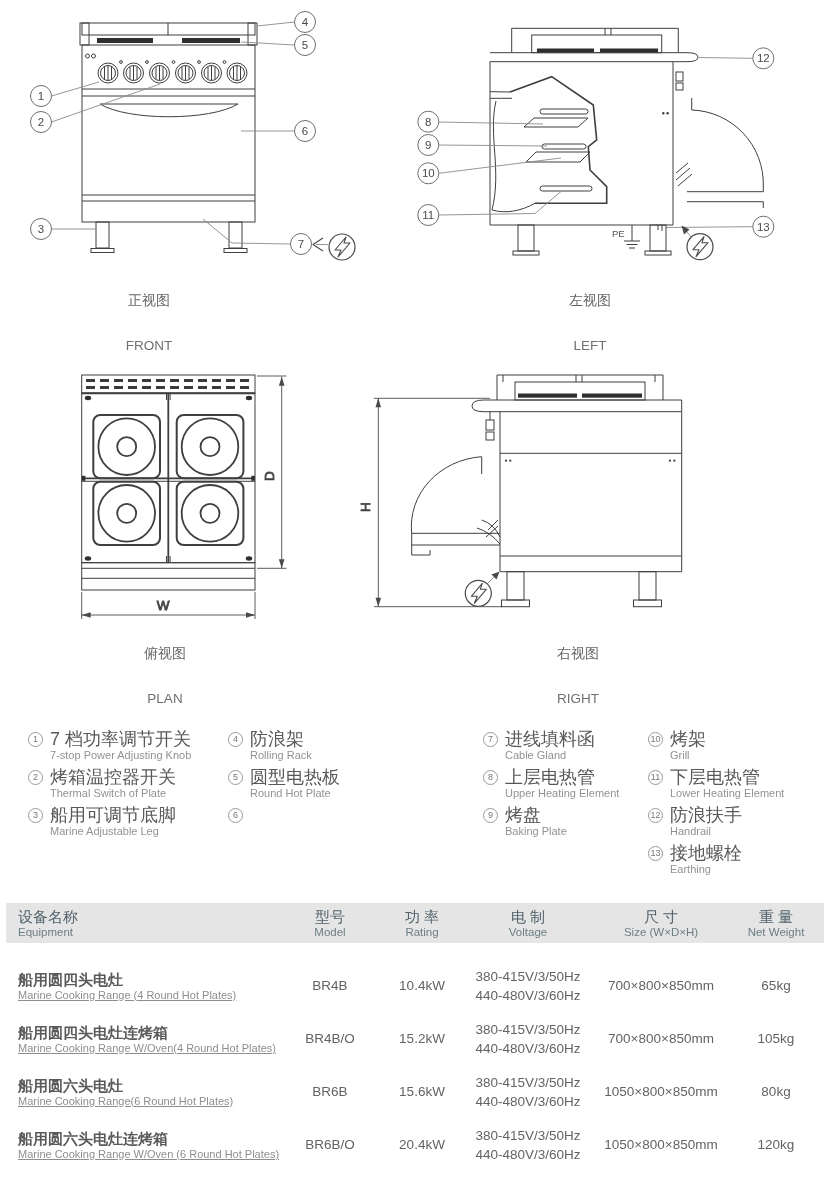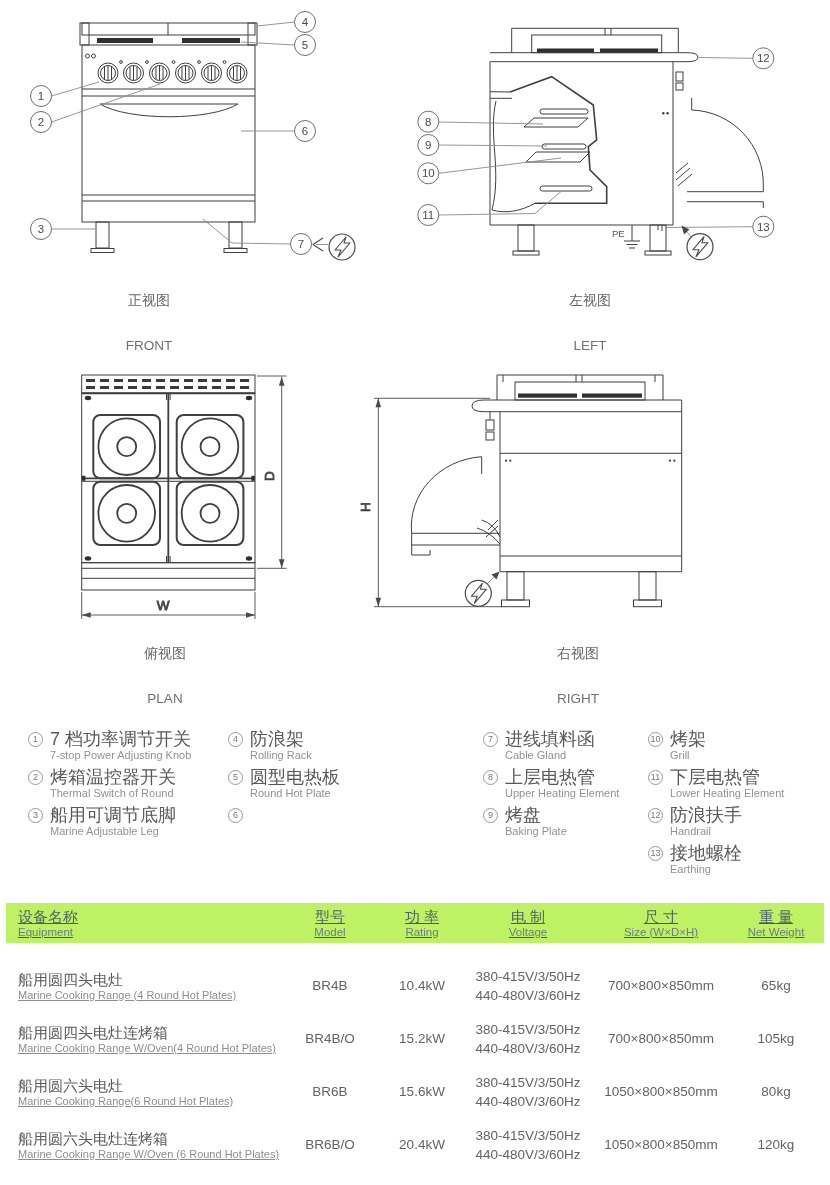--- a/index.html
+++ b/index.html
@@ -30,28 +30,28 @@
 
   .legend-col { position:absolute; top:730px; }
   .legend-item { display:flex; margin-bottom:6px; }
   .lnum { flex:0 0 auto; width:15px; height:15px; border:1px solid #9a9a9a; border-radius:50%;
           font-size:9px; line-height:13px; text-align:center; color:#777; margin:2px 7px 0 0; }
   .lzh { font-size:18px; line-height:18px; color:#585858; }
   .len { font-size:11px;  line-height:14px; color:#929292; }
 
   .spec { position:absolute; left:6px; top:903px; width:818px; }
   .grid { display:grid; grid-template-columns:280px 88px 96px 116px 150px 80px; align-items:center; }
-  .thead { background:#bef264; height:40px;text-decoration:underline; }
+  .thead { background:#e5e5e5; height:40px; }
   .hcell { text-align:center; }
   .hcell .hz { font-size:15px; line-height:18px; color:#51626b; }
   .hcell .he { font-size:11.5px; line-height:13px; color:#6d7d84; }
   .hcell.first { text-align:left; padding-left:12px; }
   .trow { height:53px; }
   .ecell { padding-left:12px; }
-  .ecell .rz { font-size:15px; line-height:19px; color:#5a5a5a; }
+  .ecell .rz { font-size:15px; line-height:19px; color:#5a5a5a;font-weight:bold; }
   .ecell .re { font-size:11px; line-height:13px; color:#8e8e8e;text-decoration:underline; }
   .vcell { text-align:center; font-size:13.5px; color:#636363; line-height:19px; }
   .spacer { height:16px; }
 </style>
 </head>
 <body>
 
 <div class="page">
 
   <svg class="abs" style="left:20px;top:5px" width="360" height="260" viewBox="0 0 360 260">
@@ -430,21 +430,21 @@
       <span class="lnum">1</span>
       <div>
           <div class="lzh">7 档功率调节开关</div>
            <div class="len">7-stop Power Adjusting Knob</div>
         </div>
     </div>
     <div class="legend-item">
       <span class="lnum">2</span>
       <div>
           <div class="lzh">烤箱温控器开关</div>
-           <div class="len">Thermal Switch of Round</div>
+           <div class="len">Thermal Switch of Plate</div>
         </div>
     </div>
     <div class="legend-item">
       <span class="lnum">3</span>
       <div>
           <div class="lzh">船用可调节底脚</div>
            <div class="len">Marine Adjustable Leg</div>
         </div>
     </div>
   </div>

